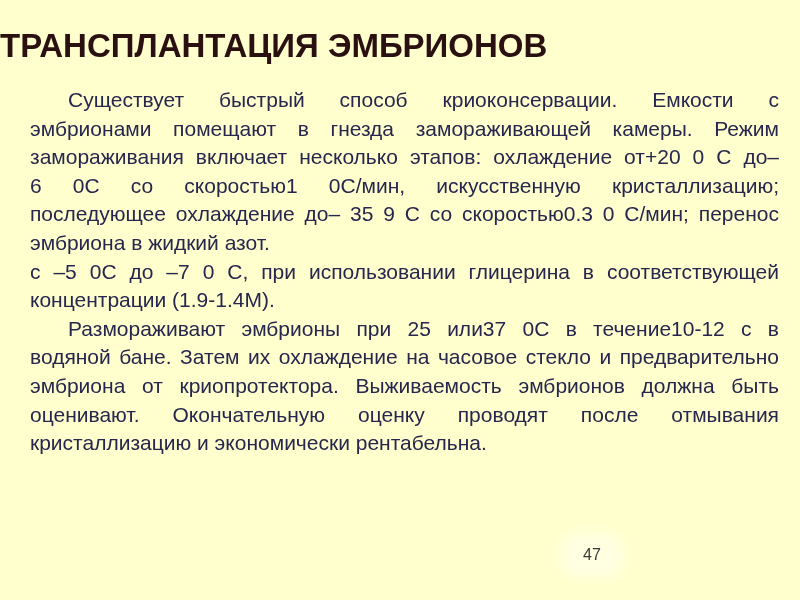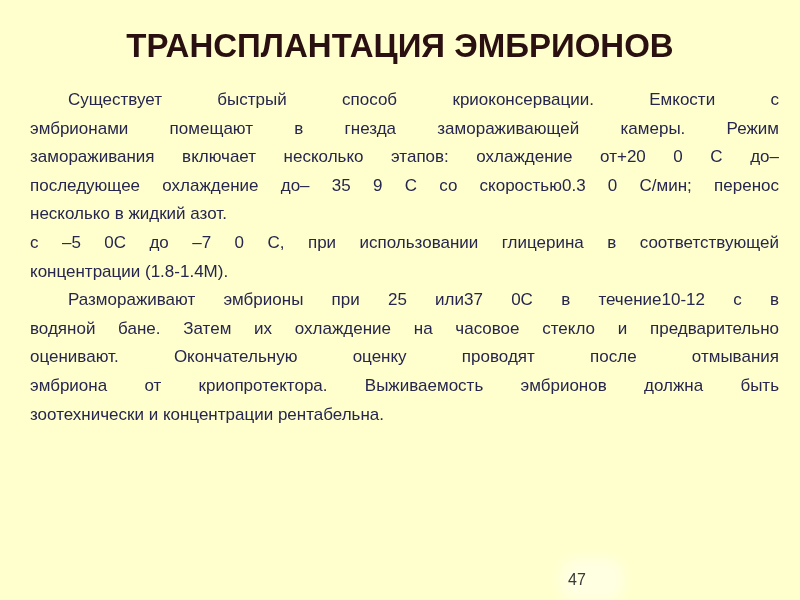--- a/index.html
+++ b/index.html
@@ -15,75 +15,76 @@
     background:var(--background);
     font-family:"Liberation Sans","DejaVu Sans",sans-serif;
     position:relative;
     overflow:hidden;
   }
   .slide{
     width:800px;height:600px;position:relative;
   }
   .slide-title{
     margin-top:26px;
-    text-align:center;
     font-size:33px;
     line-height:40px;
     font-weight:bold;
     letter-spacing:0px;
     color:var(--title-text);
   }
   .body-text{
     margin:20px 21px 0 30px;
     color:var(--body-text);
-    font-size:17px;
+    font-size:21px;
     line-height:28.6px;
   }
   .paragraph{margin:0;}
   .line{
     text-align:justify;
     text-align-last:justify;
     white-space:normal;
   }
   .line.first{ text-indent:38px; }
   .line.last{ text-align-last:left; }
   .page-number{
     position:absolute;
-    left:568px; top:540px;
+    left:568px; top:515px;
     width:48px; height:28px;
     line-height:28px;
+    text-align:center;
     font-size:16px;
     color:var(--page-number);
     background:rgba(255,255,255,0.40);
     border-radius:10px;
     box-shadow:0 0 12px 8px rgba(255,255,255,0.40);
   }
 </style>
 </head>
 <body>
 
 <div class="slide">
   <h1 class="slide-title">ТРАНСПЛАНТАЦИЯ ЭМБРИОНОВ</h1>
 
   <div class="body-text">
       <div class="paragraph">
         <div class="line first">Существует быстрый способ криоконсервации. Емкости с</div>
         <div class="line">эмбрионами помещают в гнезда замораживающей камеры. Режим</div>
         <div class="line">замораживания включает несколько этапов: охлаждение от+20 0 С до–</div>
+        <div class="line">6 0С со скоростью1 0С/мин, искусственную кристаллизацию;</div>
         <div class="line">последующее охлаждение до– 35 9 С со скоростью0.3 0 С/мин; перенос</div>
-        <div class="line last">несколько в жидкий азот.</div>
+        <div class="line last">эмбриона в жидкий азот.</div>
       </div>
       <div class="paragraph">
         <div class="line">с –5 0С до –7 0 С, при использовании глицерина в соответствующей</div>
-        <div class="line last">концентрации (1.8-1.4М).</div>
+        <div class="line last">концентрации (1.9-1.4М).</div>
       </div>
       <div class="paragraph">
         <div class="line first">Размораживают эмбрионы при 25 или37 0С в течение10-12 с в</div>
         <div class="line">водяной бане. Затем их охлаждение на часовое стекло и предварительно</div>
+        <div class="line">эмбриона от криопротектора. Выживаемость эмбрионов должна быть</div>
         <div class="line">оценивают. Окончательную оценку проводят после отмывания</div>
-        <div class="line">эмбриона от криопротектора. Выживаемость эмбрионов должна быть</div>
-        <div class="line last">зоотехнически и концентрации рентабельна.</div>
+        <div class="line last">кристаллизацию и экономически рентабельна.</div>
       </div>
     </div>
 
   <div class="page-number">47</div>
 
 </div>
 
 </body></html>

